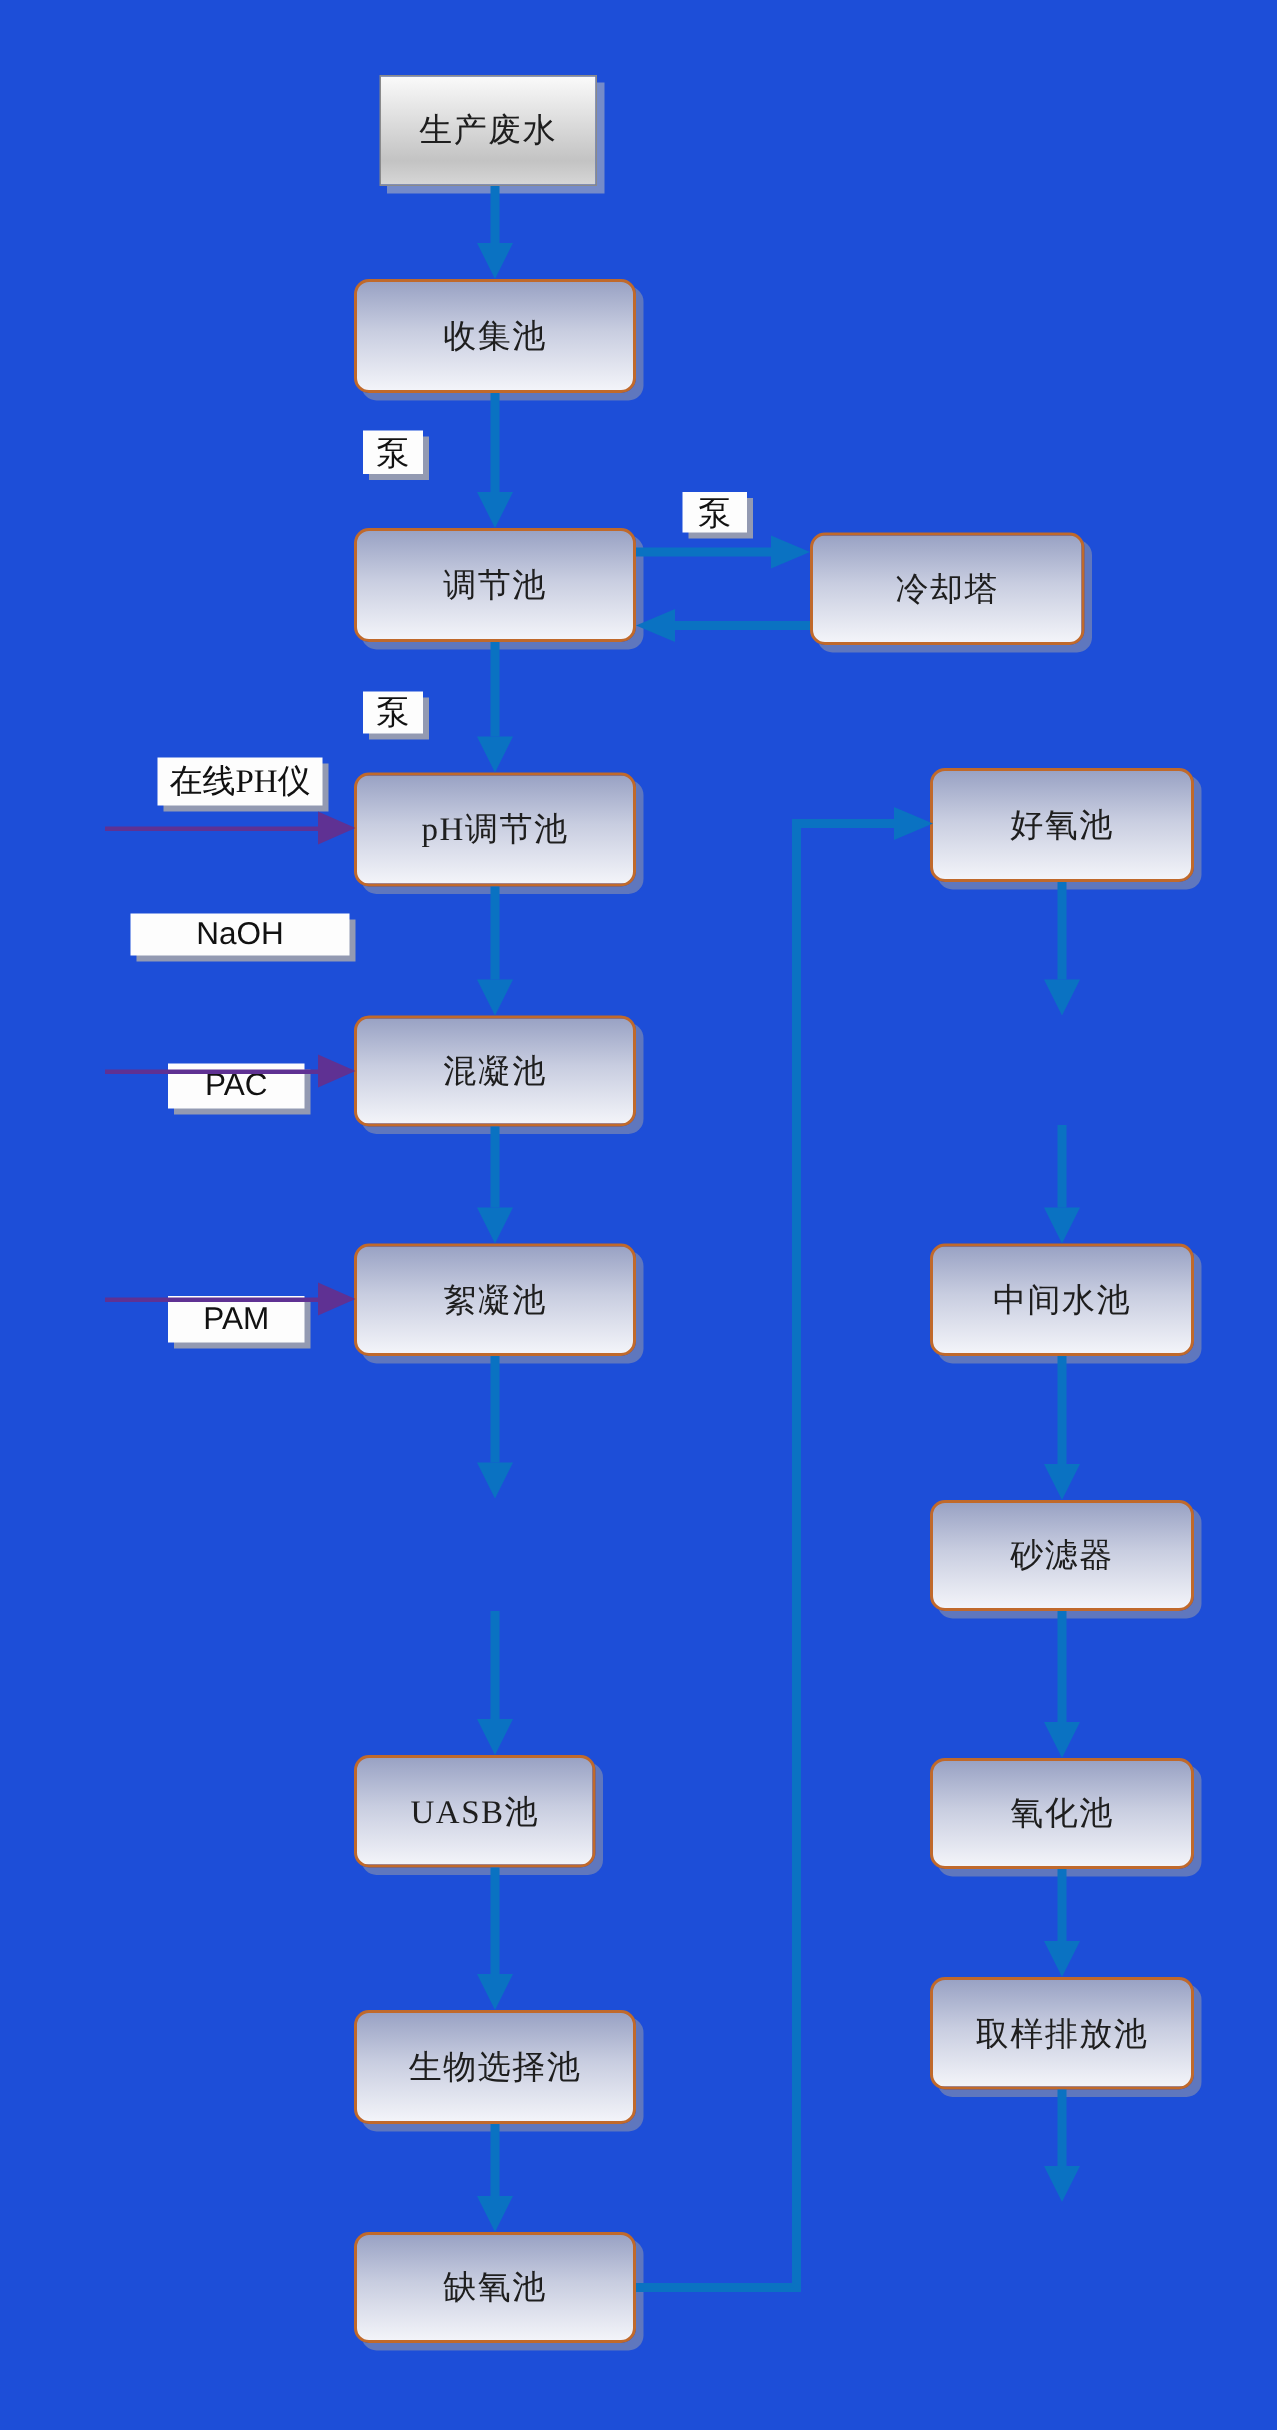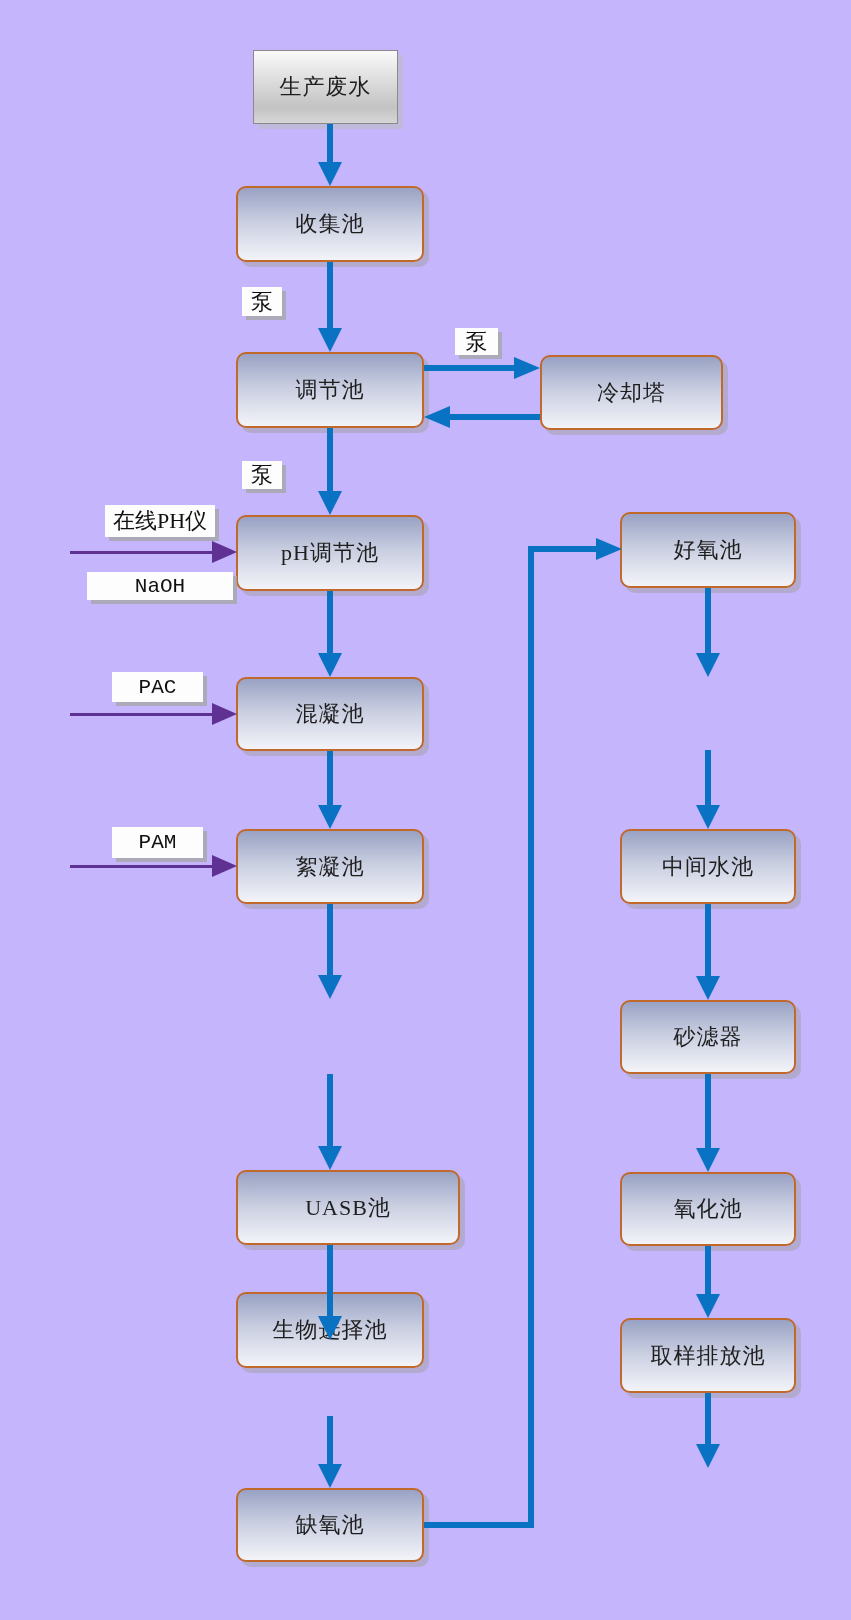--- a/index.html
+++ b/index.html
@@ -1,32 +1,32 @@
 <!DOCTYPE html>
 <html><head>
 <meta charset="utf-8">
 <style>
   html,body{margin:0;padding:0;background:#000;}
-  #canvas{position:relative;width:851px;height:1620px;background:#c4b5fd;overflow:hidden;
+  #canvas{position:relative;width:851px;height:1620px;background:#1d4ed8;overflow:hidden;
           font-family:"Liberation Serif","DejaVu Serif",serif;}
   .pool{position:absolute;box-sizing:border-box;border:2px solid #C0692B;border-radius:10px;
         background:linear-gradient(180deg,#99A2C4 0%,#C8CDE0 45%,#F3F4F9 100%);
         box-shadow:5px 5px 0 rgba(162,160,164,.5);
         display:flex;align-items:center;justify-content:center;
         font-size:22px;color:#1e1e1e;letter-spacing:1px;}
   .start{position:absolute;box-sizing:border-box;border:1px solid #8a8a8a;
         background:linear-gradient(180deg,#fafafa 0%,#c3c3c3 78%,#d6d6d6 100%);
         box-shadow:5px 5px 0 rgba(190,190,190,.55);
         display:flex;align-items:center;justify-content:center;
         font-size:22px;color:#1e1e1e;letter-spacing:1px;}
   .tag{position:absolute;box-sizing:border-box;background:#fdfdfd;
         box-shadow:4px 4px 0 rgba(168,168,172,.85);
         display:flex;align-items:center;justify-content:center;color:#111;}
   .tag.serif{font-size:22px;}
-  .tag.sans{font-family:Liberation Mono, monospace;font-size:21px;}
+  .tag.sans{font-family:Liberation Sans, sans-serif;font-size:21px;margin-top:37px;}
   .vline{position:absolute;width:6px;background:#0A72C2;}
   .hline{position:absolute;height:6px;background:#0A72C2;}
   .pline{position:absolute;height:3px;background:#5F3193;}
   .head{position:absolute;width:0;height:0;}
   .head.down{border-left:12px solid transparent;border-right:12px solid transparent;border-top:24px solid #0A72C2;}
   .head.right{border-top:11px solid transparent;border-bottom:11px solid transparent;border-left:26px solid #0A72C2;}
   .head.left{border-top:11px solid transparent;border-bottom:11px solid transparent;border-right:26px solid #0A72C2;}
   .phead{position:absolute;width:0;height:0;border-top:11px solid transparent;border-bottom:11px solid transparent;border-left:25px solid #5F3193;}
 </style>
 </head>
@@ -48,24 +48,24 @@
   </div>
   <div class="pool" style="left:236px;top:515px;width:188px;height:76px">
     <span>pH调节池</span>
   </div>
   <div class="pool" style="left:236px;top:677px;width:188px;height:74px">
     <span>混凝池</span>
   </div>
   <div class="pool" style="left:236px;top:829px;width:188px;height:75px">
     <span>絮凝池</span>
   </div>
-  <div class="pool" style="left:236px;top:1170px;width:224px;height:75px">
+  <div class="pool" style="left:236px;top:1170px;width:161px;height:75px">
     <span>UASB池</span>
   </div>
-  <div class="pool" style="left:236px;top:1292px;width:188px;height:76px">
+  <div class="pool" style="left:236px;top:1340px;width:188px;height:76px">
     <span>生物选择池</span>
   </div>
   <div class="pool" style="left:236px;top:1488px;width:188px;height:74px">
     <span>缺氧池</span>
   </div>
 
   <div class="pool" style="left:620px;top:512px;width:176px;height:76px">
     <span>好氧池</span>
   </div>
   <div class="pool" style="left:620px;top:829px;width:176px;height:75px">

